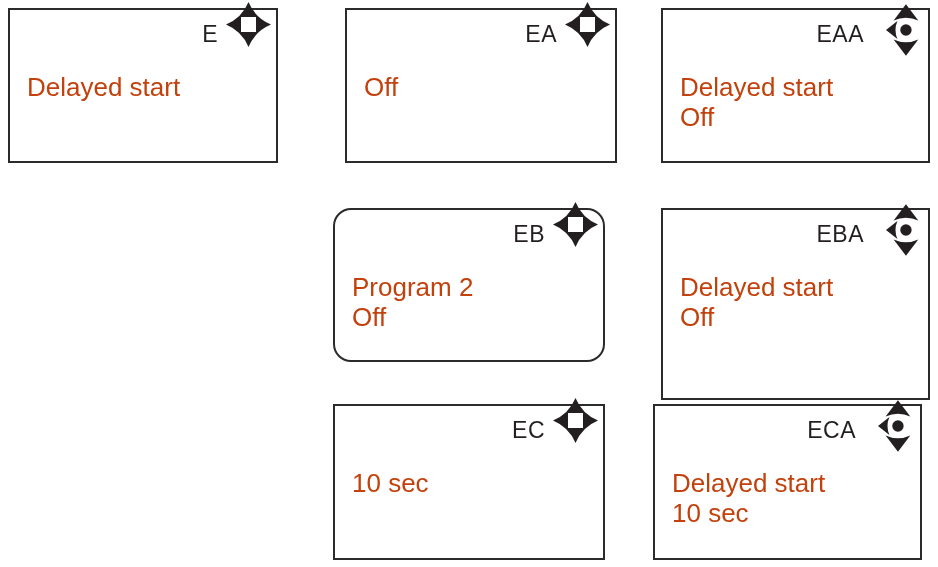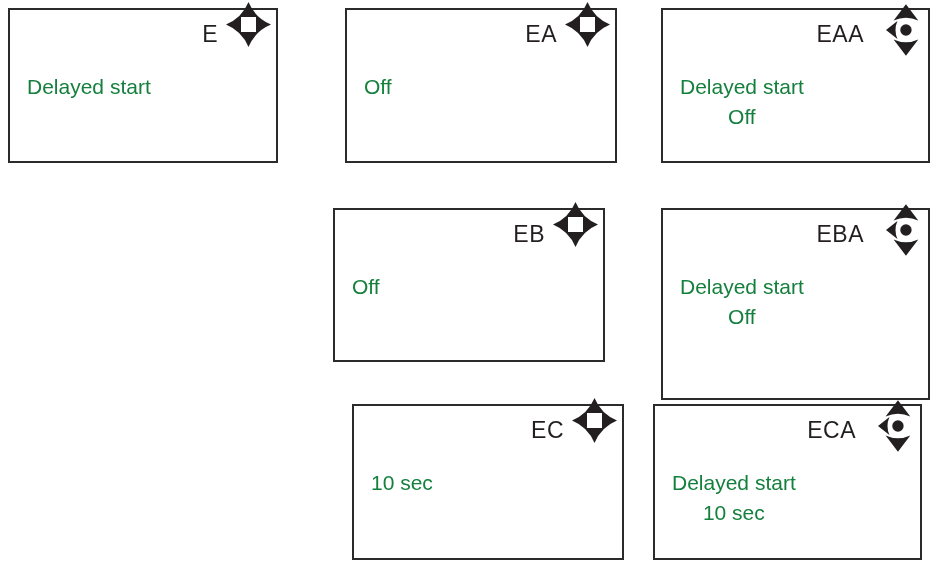--- a/index.html
+++ b/index.html
@@ -9,22 +9,22 @@
   }
   .screen {
     position:absolute; background:#ffffff;
     border:2px solid #2b2b2b; box-sizing:border-box;
   }
   .screen-label {
     position:absolute; top:11px; font-size:23px; letter-spacing:0.5px;
     color:#231f20; white-space:nowrap;
   }
   .screen-body {
-    position:absolute; left:17px; top:62px; font-size:21px;
-    line-height:30px; color:#15803d; white-space:nowrap;text-align:center;
+    position:absolute; left:17px; top:62px; font-size:26px;
+    line-height:30px; color:#c2410c; white-space:nowrap;
   }
   .nav-icon { position:absolute; }
   .nav-icon.full { top:-8px; right:5px; width:45px; height:45px; }
   .nav-icon.dots { top:-6px; right:4px; width:38px; height:52px; }
   .lbl-full { right:58px; }
   .lbl-dots { right:64px;text-align:center; }
 </style>
 </head>
 <body>
 
@@ -75,46 +75,47 @@
       <svg width="38" height="52" viewBox="0 0 40 54">
           <use href="#icon-pad-dots"></use>
         </svg>
     </span>
     <div class="screen-body">
       <div>Delayed start</div>
       <div>Off</div>
     </div>
   </div>
 
-  <div class="screen" style="left:333px; top:208px; width:272px; height:154px;">
+  <div class="screen" style="left:333px; top:208px; width:272px; height:154px;border-radius:18px;">
     <span class="screen-label lbl-full">EB</span>
     <span class="nav-icon full">
       <svg width="45" height="45" viewBox="0 0 48 48">
           <use href="#icon-pad-full"></use>
         </svg>
     </span>
     <div class="screen-body">
+      <div>Program 2</div>
       <div>Off</div>
     </div>
   </div>
 
   <div class="screen" style="left:661px; top:208px; width:269px; height:192px;">
     <span class="screen-label lbl-dots">EBA</span>
     <span class="nav-icon dots">
       <svg width="38" height="52" viewBox="0 0 40 54">
           <use href="#icon-pad-dots"></use>
         </svg>
     </span>
     <div class="screen-body">
       <div>Delayed start</div>
       <div>Off</div>
     </div>
   </div>
 
-  <div class="screen" style="left:333px; top:404px; width:272px; height:156px;margin-left:19px;">
+  <div class="screen" style="left:333px; top:404px; width:272px; height:156px;">
     <span class="screen-label lbl-full">EC</span>
     <span class="nav-icon full">
       <svg width="45" height="45" viewBox="0 0 48 48">
           <use href="#icon-pad-full"></use>
         </svg>
     </span>
     <div class="screen-body">
       <div>10 sec</div>
     </div>
   </div>

